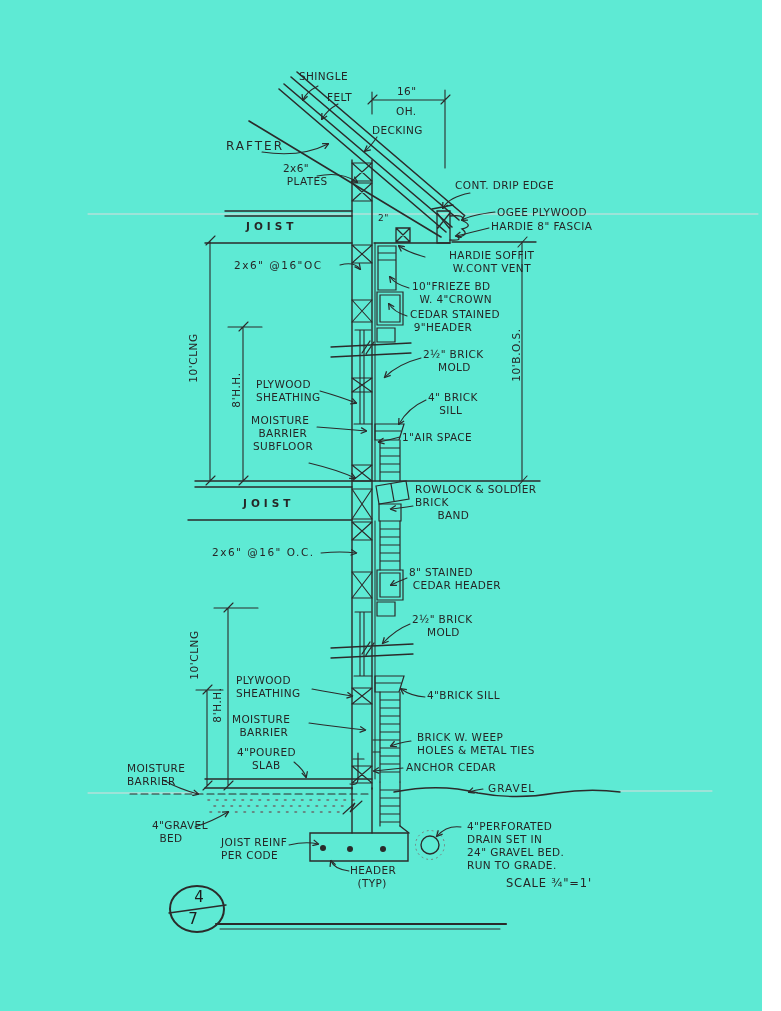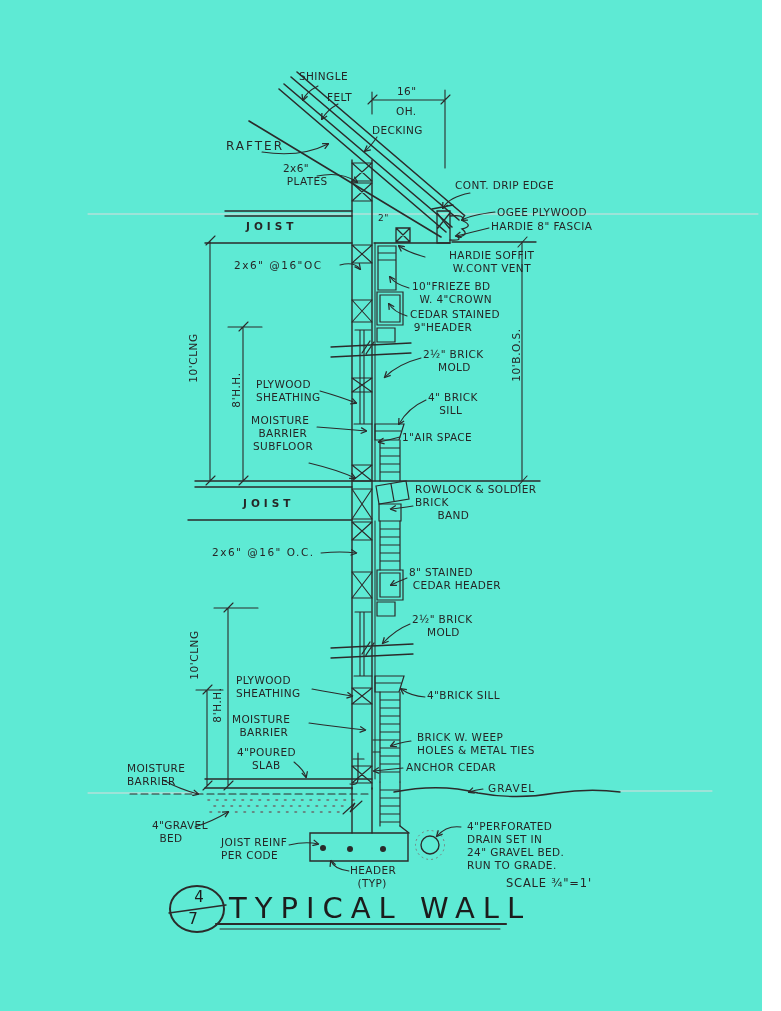--- a/index.html
+++ b/index.html
@@ -231,16 +231,15 @@
 PER CODE</div>
 <div class="lbl" style="left:350px;top:864px">HEADER
   (TYP)</div>
 <div class="lbl" style="left:467px;top:820px">4"PERFORATED
 DRAIN SET IN
 24" GRAVEL BED.
 RUN TO GRADE.</div>
 
 <div class="detnum" style="left:190px;top:888px">4</div>
 <div class="detnum" style="left:184px;top:910px">7</div>
-<div class="title" style="left:229px;top:891px">TYPICAL WALL</div>
 <div class="scale" style="left:506px;top:876px">SCALE ¾"=1'</div>
 
 </div>
 
 </body></html>

